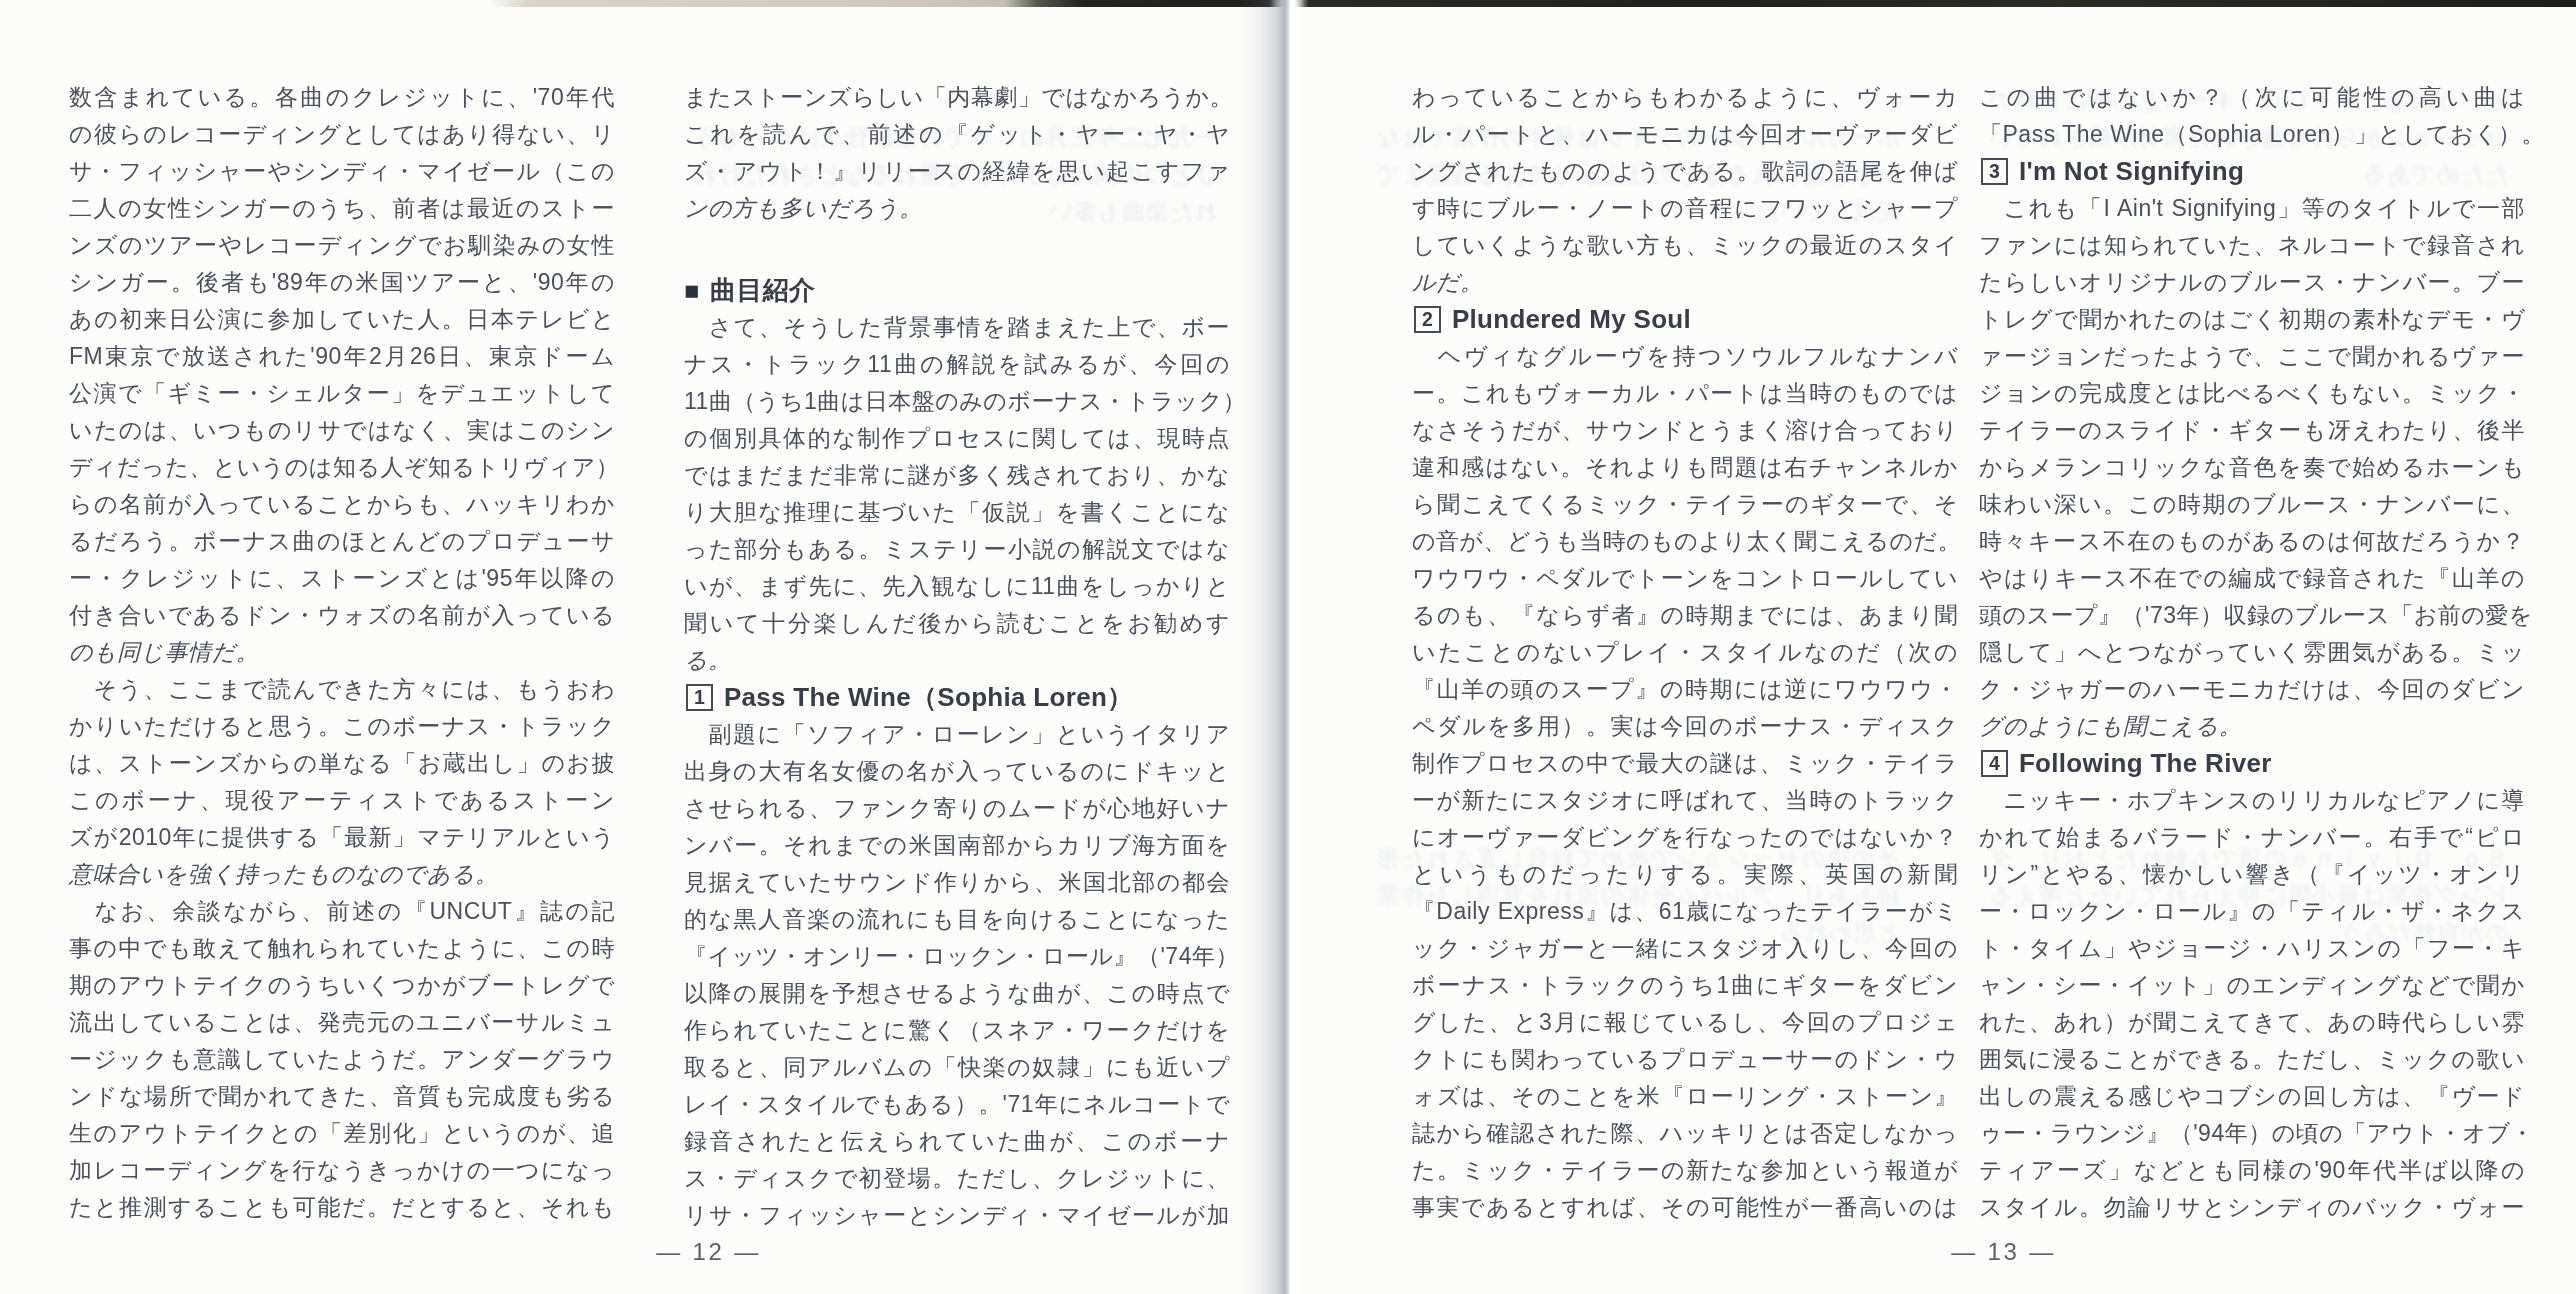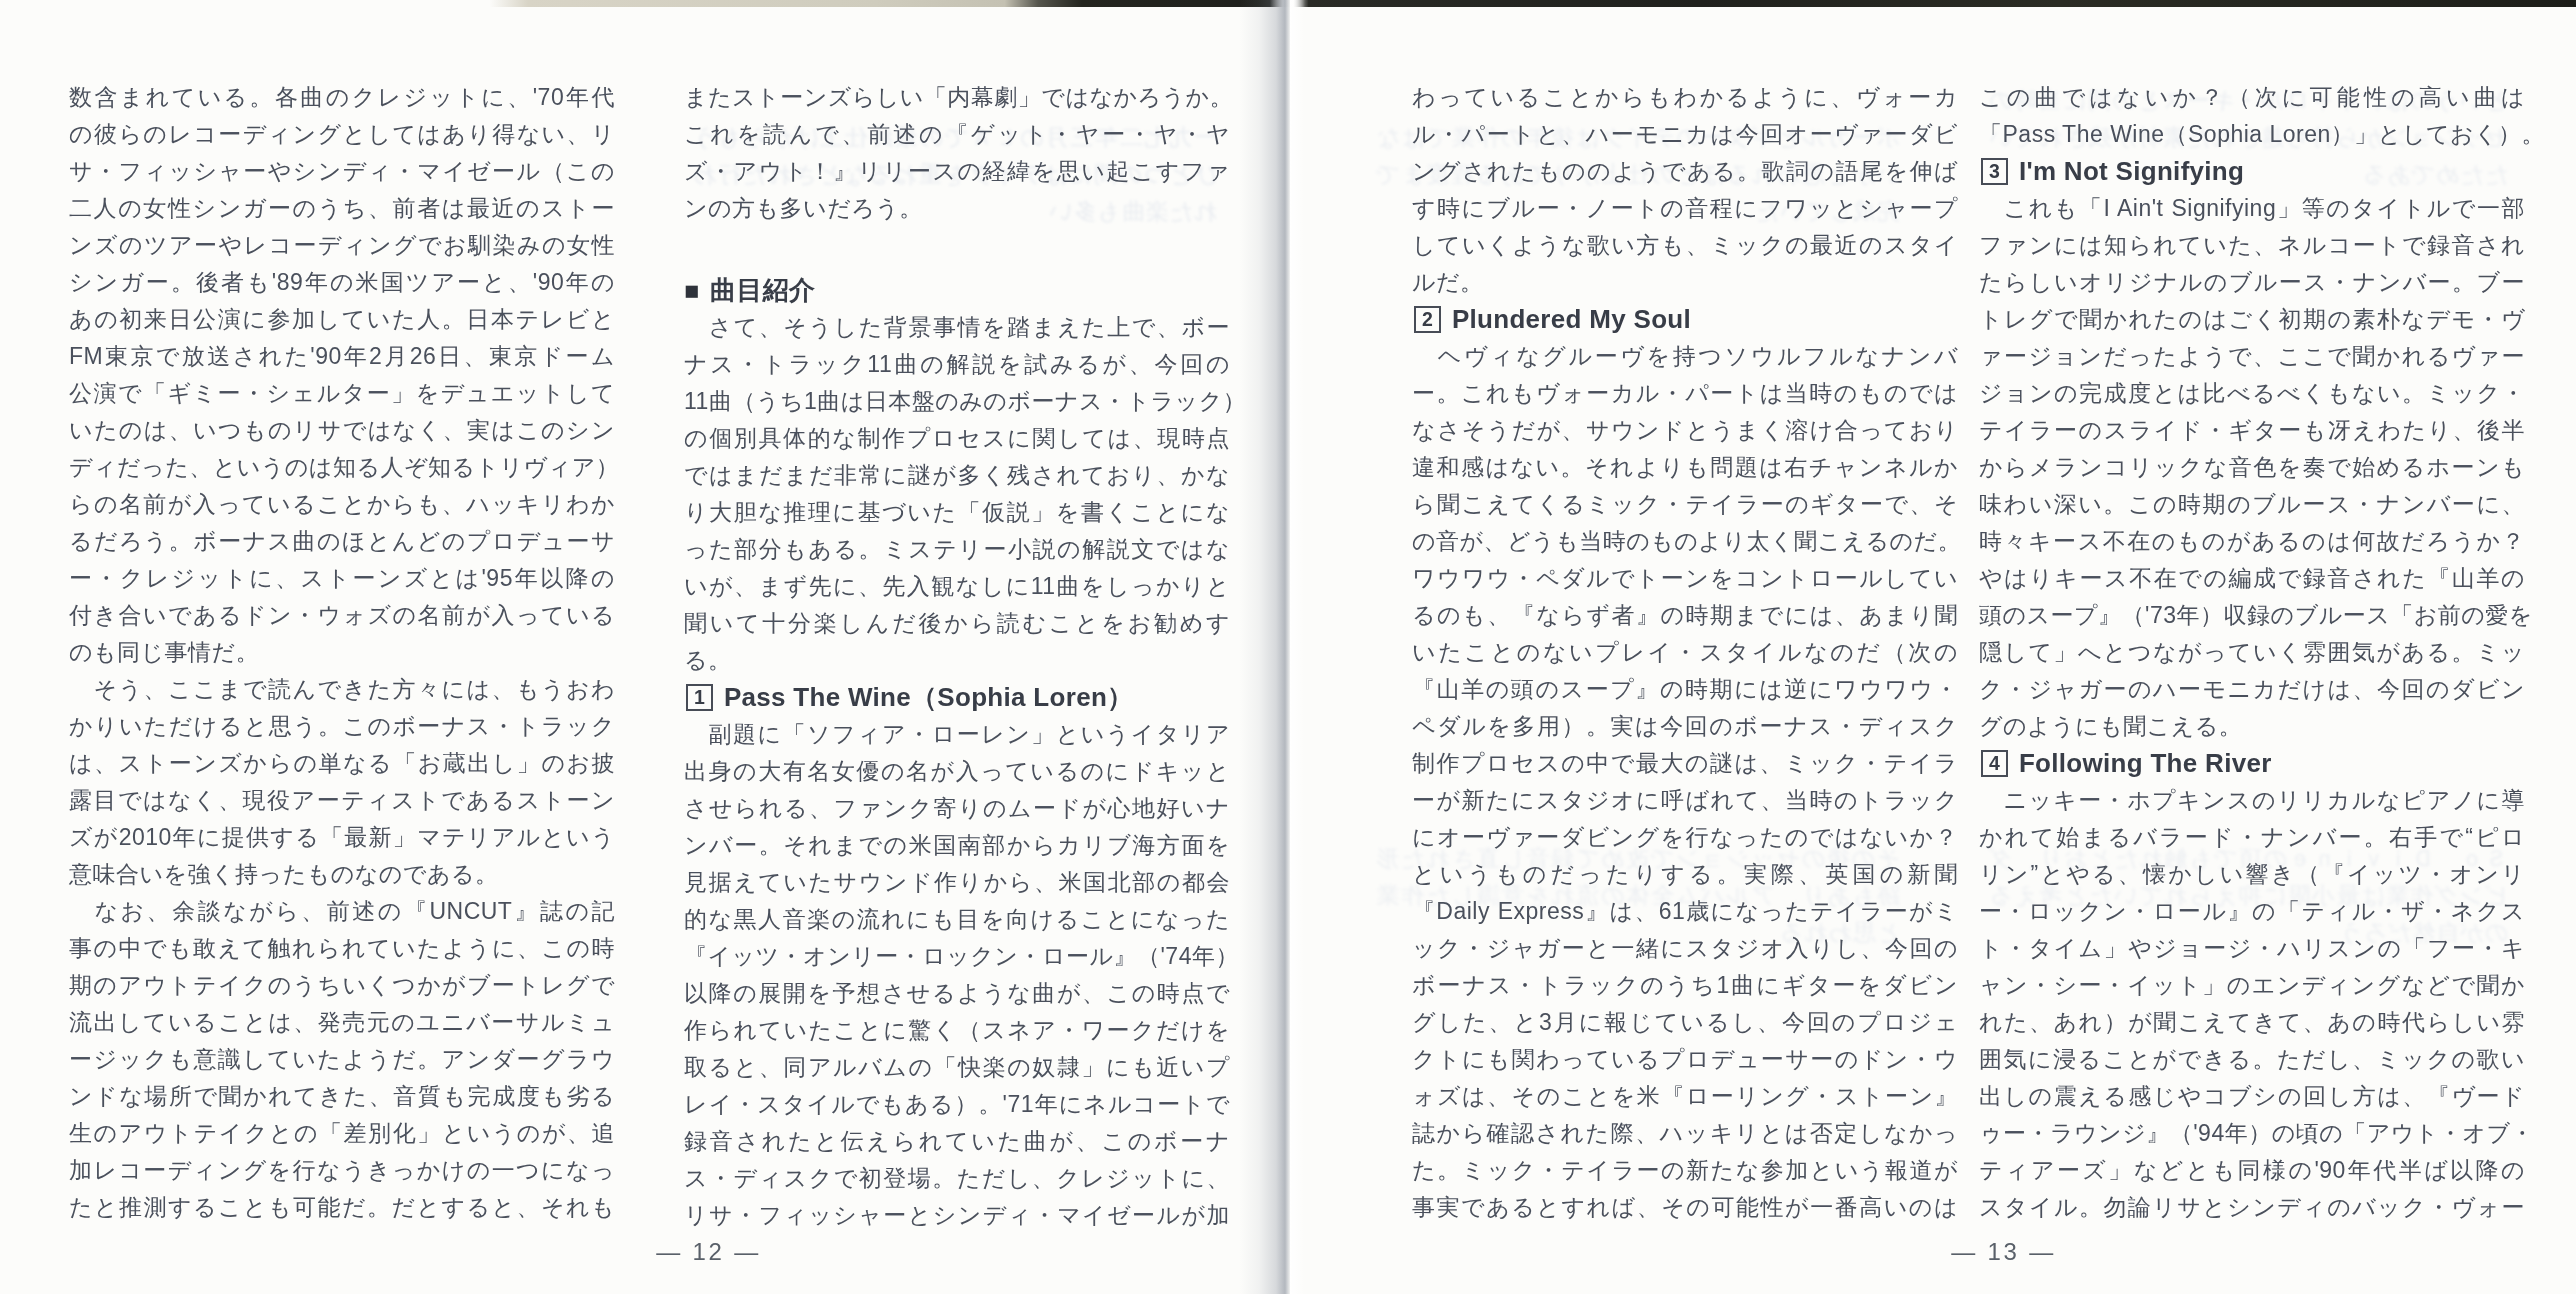--- a/index.html
+++ b/index.html
@@ -37,21 +37,21 @@
   .col{
     position:absolute;top:79px;width:546px;
     color:#4a505c;font-size:23px;line-height:37px;
     text-justify:inter-character;
   }
   .col .t{
     height:37px;white-space:nowrap;
     text-align:justify;text-align-last:justify;
     letter-spacing:0.5px;
   }
-  .col .t.end{text-align-last:left;}
+  .col .t.end{text-align-last:left;font-style:italic;}
   .hrow{height:37px;display:flex;align-items:center;color:#383d47;}
   .hrow .htext{font-weight:700;font-size:26px;letter-spacing:0.3px;white-space:nowrap;}
   .numbox{
     flex:0 0 auto;width:27px;height:27px;margin-right:11px;margin-left:1.9px;
     border:2.3px solid #474c56;box-sizing:border-box;
     display:flex;align-items:center;justify-content:center;
     font-size:19.5px;font-weight:700;color:#383d47;background:#fcfcfa;
   }
   .sqmark{flex:0 0 auto;font-size:25px;margin-right:11px;color:#2e323a;}
   .gap{height:45px;}
@@ -92,21 +92,21 @@
       <div class="t">いたのは、いつものリサではなく、実はこのシン</div>
       <div class="t">ディだった、というのは知る人ぞ知るトリヴィア）</div>
       <div class="t">らの名前が入っていることからも、ハッキリわか</div>
       <div class="t">るだろう。ボーナス曲のほとんどのプロデューサ</div>
       <div class="t">ー・クレジットに、ストーンズとは'95年以降の</div>
       <div class="t">付き合いであるドン・ウォズの名前が入っている</div>
       <div class="t end">のも同じ事情だ。</div>
       <div class="t">　そう、ここまで読んできた方々には、もうおわ</div>
       <div class="t">かりいただけると思う。このボーナス・トラック</div>
       <div class="t">は、ストーンズからの単なる「お蔵出し」のお披</div>
-      <div class="t">露目ではなく、現役アーティストであるストーン</div>
+      <div class="t">このボーナ、現役アーティストであるストーン</div>
       <div class="t">ズが2010年に提供する「最新」マテリアルという</div>
       <div class="t end">意味合いを強く持ったものなのである。</div>
       <div class="t">　なお、余談ながら、前述の『UNCUT』誌の記</div>
       <div class="t">事の中でも敢えて触れられていたように、この時</div>
       <div class="t">期のアウトテイクのうちいくつかがブートレグで</div>
       <div class="t">流出していることは、発売元のユニバーサルミュ</div>
       <div class="t">ージックも意識していたようだ。アンダーグラウ</div>
       <div class="t">ンドな場所で聞かれてきた、音質も完成度も劣る</div>
       <div class="t">生のアウトテイクとの「差別化」というのが、追</div>
       <div class="t">加レコーディングを行なうきっかけの一つになっ</div>

